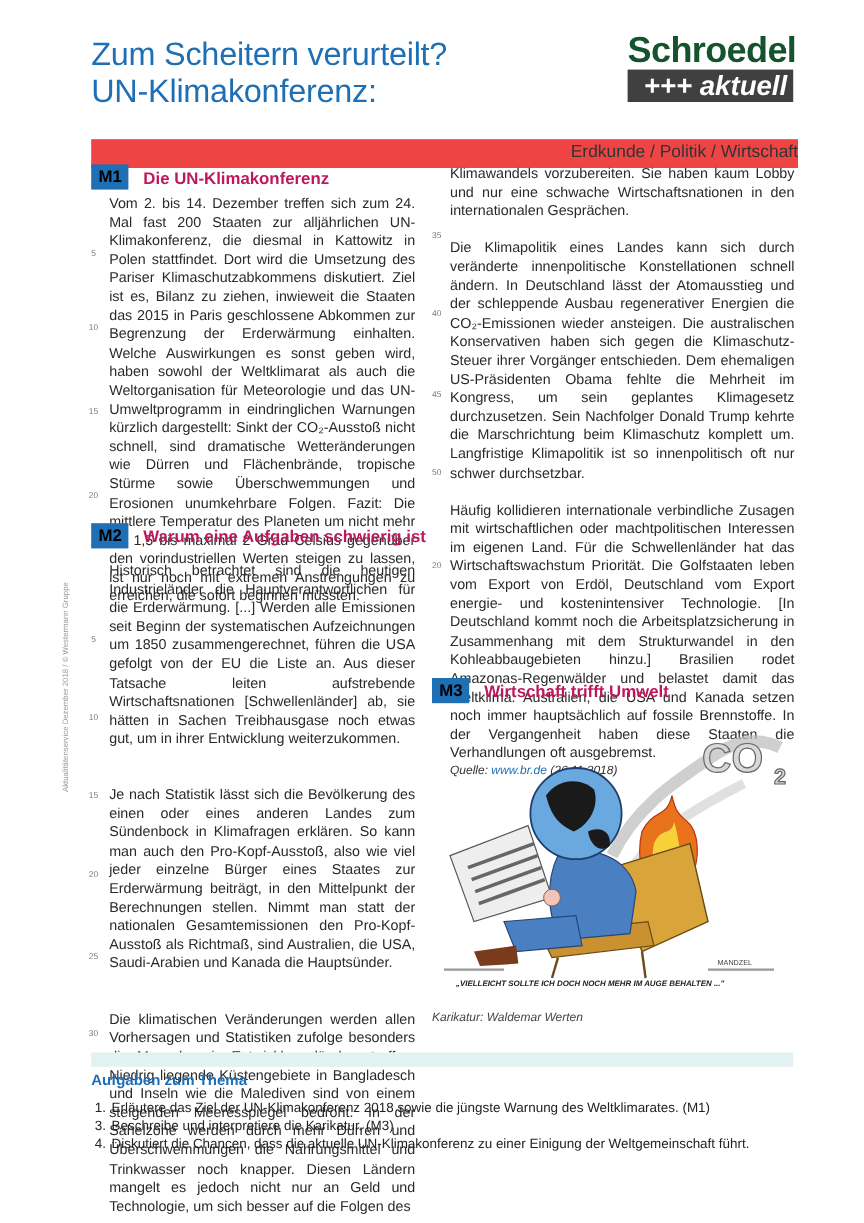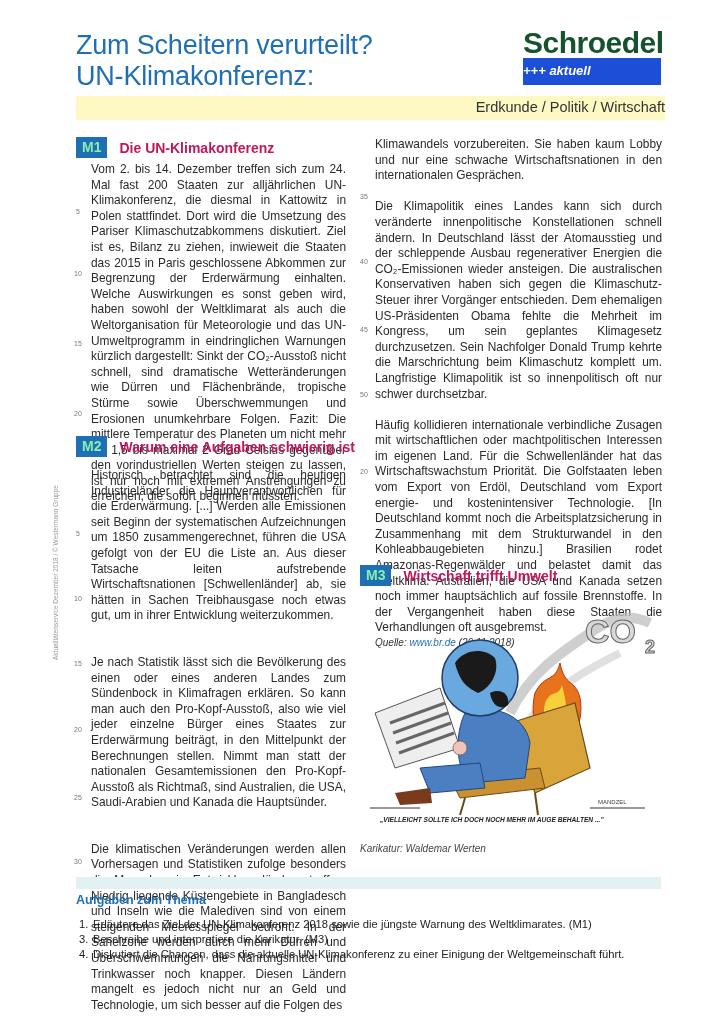--- a/index.html
+++ b/index.html
@@ -1,28 +1,28 @@
 <!DOCTYPE html>
 <html><head>
 <meta charset="utf-8">
 <style>
   html, body { margin: 0; padding: 0; background: #ffffff; }
   body { width: 720px; height: 1019px; position: relative; overflow: hidden; font-family: "Liberation Sans", "DejaVu Sans", sans-serif; color: #2a2a2a; }
   .title { position: absolute; left: 76px; top: 30px; color: #1f6fb4; font-size: 27px; line-height: 31px; font-weight: normal; letter-spacing: -0.2px; }
   .logo { position: absolute; left: 523px; top: 28px; width: 138px; }
   .logo-top { color: #14532d; font-size: 30px; font-weight: bold; line-height: 30px; text-align: right; letter-spacing: -0.5px; }
-  .logo-bar { background: #1d4ed8; color: #fff; font-size: 13px; font-style: italic; font-weight: bold; text-align: left; padding: 1px 5px 2px 0; line-height: 24px; }
-  .subbar { position: absolute; left: 76px; top: 96px; width: 589px; height: 24px; background: #fef9c3; }
+  .logo-bar { background: #404040; color: #fff; font-size: 23px; font-style: italic; font-weight: bold; text-align: right; padding: 1px 5px 2px 0; line-height: 24px; }
+  .subbar { position: absolute; left: 76px; top: 116px; width: 589px; height: 24px; background: #ef4444; }
   .subbar span { position: absolute; right: 0; top: 3px; font-size: 14.5px; color: #333; }
   .sidenote { position: absolute; left: 52px; top: 660px; transform: rotate(-90deg); transform-origin: left top; font-size: 6.5px; color: #999; white-space: nowrap; }
   .col { position: absolute; font-size: 11.9px; line-height: 15.6px; text-align: justify; }
   .col1 { left: 91px; width: 255px; }
   .col2 { left: 375px; width: 287px; }
   .mh { position: absolute; display: flex; align-items: center; }
-  .mbadge { background: #1f6fb4; color: #86efac; font-weight: bold; font-size: 14px; padding: 2px 6px; line-height: 17px; text-align: center; }
+  .mbadge { background: #1f6fb4; color: #000000; font-weight: bold; font-size: 14px; padding: 2px 6px; line-height: 17px; text-align: center; }
   .mtitle { margin-left: 12px; font-weight: bold; font-size: 14px; color: #be185d; }
   .p { margin: 0 0 15.6px 0; }
   .p.last { margin-bottom: 0; }
   .ln { position: absolute; font-size: 7px; color: #777; width: 14px; }
   .source { font-style: italic; font-size: 10px; line-height: 14px; color: #333; }
   .source a { color: #1f6fb4; text-decoration: none; }
   .cartoon { position: absolute; left: 360px; top: 593px; width: 300px; height: 230px; }
   .caption { position: absolute; left: 360px; top: 843px; font-size: 10px; font-style: italic; color: #444; }
   .taskbar { position: absolute; left: 76px; top: 877px; width: 585px; height: 12px; background: #e2f2f2; }
   .tasktitle { position: absolute; left: 76px; top: 893px; color: #1f6fb4; font-size: 12.5px; font-weight: bold; }

